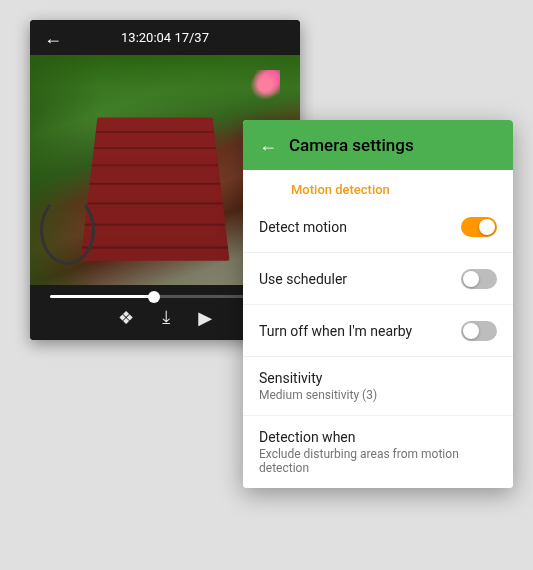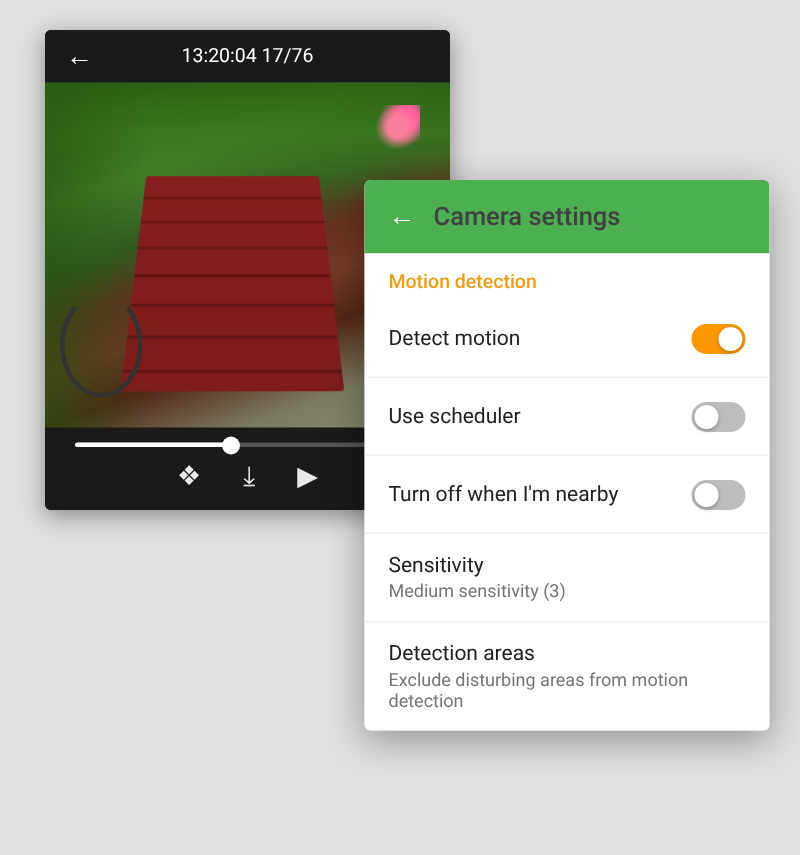--- a/index.html
+++ b/index.html
@@ -219,34 +219,35 @@
       gap: 12px;
     }
 
     .settings-header .back-arrow {
       color: #fff;
       font-size: 18px;
       cursor: pointer;
     }
 
     .settings-header .title {
-      color: #404040;
+      color: #000000;
       font-size: 17px;
       font-weight: 500;
     }
 
     .settings-body {
       background: #fff;
     }
 
     .section-label {
       padding: 12px 16px 4px;
       font-size: 13px;
       font-weight: 500;
       color: #f39c12;
+      margin-left: 32px;
     }
 
     .settings-row {
       display: flex;
       align-items: center;
       justify-content: space-between;
       padding: 13px 16px;
       border-bottom: 1px solid #f0f0f0;
       min-height: 52px;
       gap: 21px;
@@ -310,21 +311,21 @@
     }
   </style>
 </head>
 <body>
 
 <div class="camera-card">
   <div class="camera-topbar">
     <span class="back-btn">←</span>
     <span>13:20:04</span>
     &nbsp;
-    <span>17/76</span>
+    <span>17/37</span>
   </div>
   <div class="camera-image">
     <div class="foliage-top"></div>
     <div class="foliage-left"></div>
     <div class="flowers"></div>
     <div class="stair-steps"></div>
     <div class="stair-overlay"></div>
     <div class="bike"></div>
   </div>
   <div class="camera-controls">
@@ -380,18 +381,18 @@
 
     <div class="settings-row">
       <div class="row-left">
         <div class="row-title">Sensitivity</div>
         <div class="row-subtitle">Medium sensitivity (3)</div>
       </div>
     </div>
 
     <div class="settings-row">
       <div class="row-left">
-        <div class="row-title">Detection areas</div>
+        <div class="row-title">Detection when</div>
         <div class="row-subtitle">Exclude disturbing areas from motion detection</div>
       </div>
     </div>
   </div>
 </div>
 
 </body></html>

